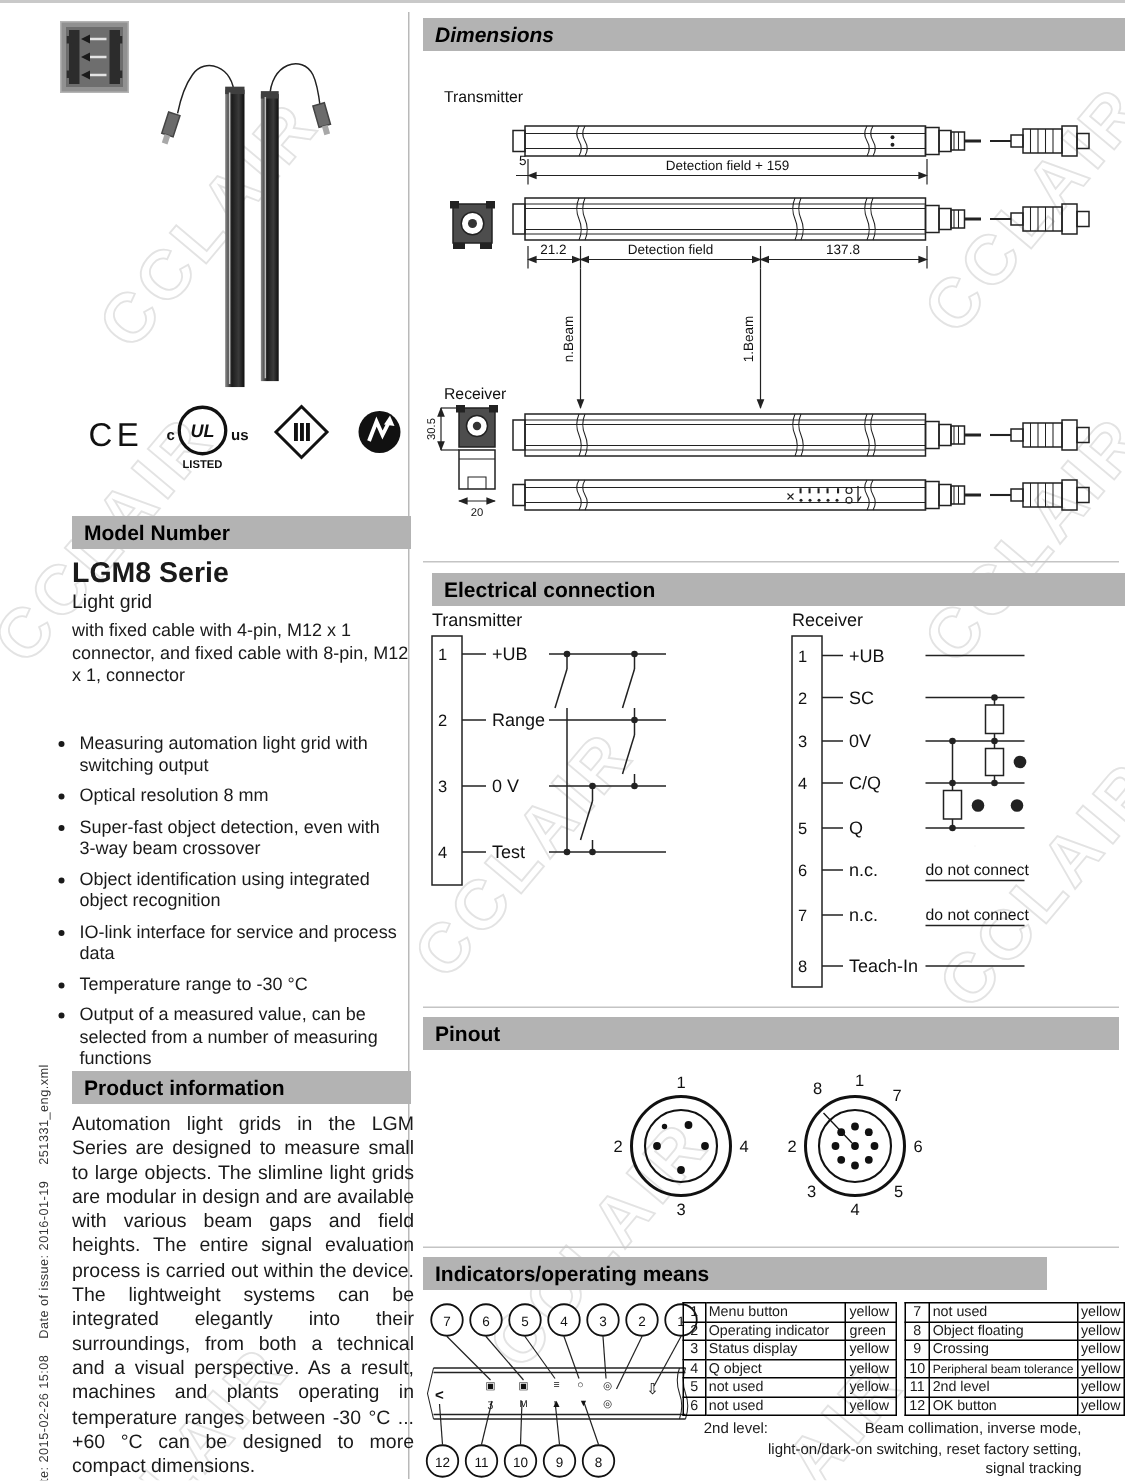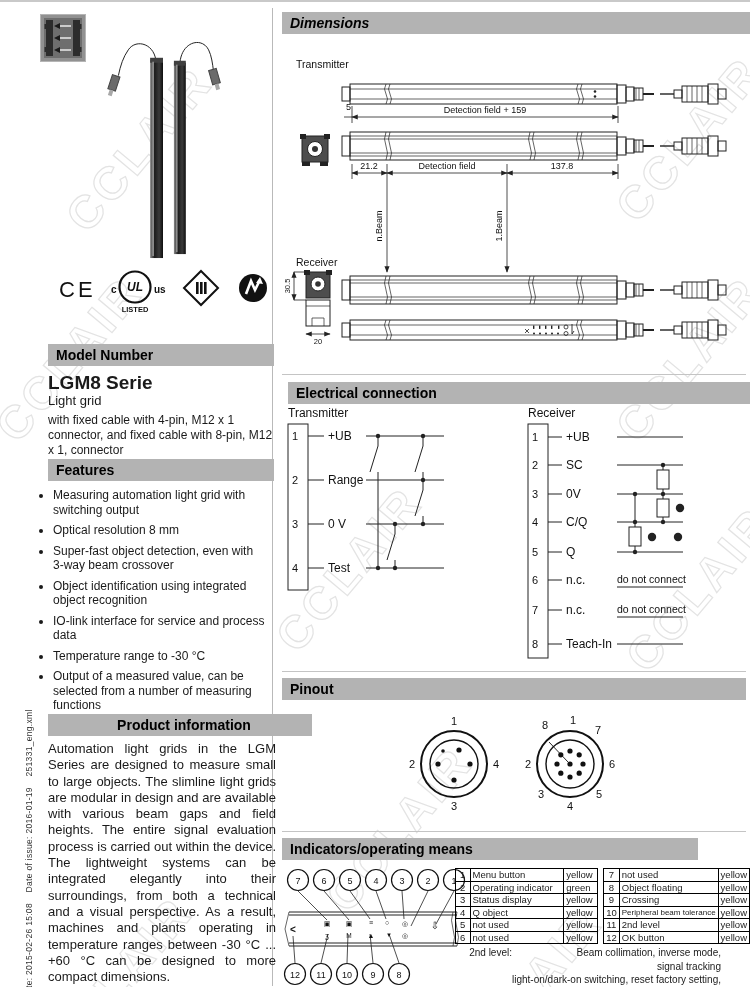--- a/index.html
+++ b/index.html
@@ -129,32 +129,31 @@
       <path d="M191,30 L196,17 L200,26 L205,16" stroke="#fff" stroke-width="2.6" fill="none"></path>
       <polygon points="205,13 208,20 201,19" fill="#fff"></polygon>
     </g>
   </svg>
 
   <div class="hdr z" style="left:48px;top:342px;width:226px;">Model Number</div>
   <div class="abs z mtitle" style="left:48px;top:370px;">LGM8 Serie</div>
   <div class="abs z msub" style="left:48px;top:391px;">Light grid</div>
   <div class="abs z mdesc" style="left:48px;top:411px;">with fixed cable with 4-pin, M12  x 1 connector, and fixed cable with 8-pin, M12 x 1, connector</div>
 
-  <div class="hdr z" style="left:48px;top:457px;width:226px;">Features</div>
   <ul class="feat abs z" style="left:35px;top:486px;">
     <li>Measuring automation light grid with switching output</li>
     <li>Optical resolution 8 mm</li>
     <li>Super-fast object detection, even with 3-way beam crossover</li>
     <li>Object identification using integrated object recognition</li>
     <li>IO-link interface for service and process data</li>
     <li>Temperature range to -30 °C</li>
     <li>Output of a measured value, can be selected from a number of measuring functions</li>
   </ul>
 
-  <div class="hdr z" style="left:48px;top:712px;width:264px;text-align:center;">Product information</div>
+  <div class="hdr z" style="left:48px;top:712px;width:226px;">Product information</div>
   <div class="abs z pinfo" style="left:48px;top:739px;">Automation light grids in the LGM Series are designed to measure small to large objects. The slimline light grids are modular in design and are available with various beam gaps and field heights. The entire signal evaluation process is carried out within the device. The lightweight systems can be integrated elegantly into their surroundings, from both a technical and a visual perspective. As a result, machines and plants operating in temperature ranges between -30 °C ... +60 °C can be designed to more compact dimensions.</div>
 
   <div class="hdr z" style="left:282px;top:10px;width:560px;font-style:italic;">Dimensions</div>
   <div class="rule z" style="left:282px;top:372px;width:464px;"></div>
   <div class="rule z" style="left:282px;top:669px;width:464px;"></div>
   <div class="rule z" style="left:282px;top:829px;width:464px;"></div>
 
   <svg class="abs z" style="left:282px;top:36px;" width="463" height="338" viewBox="0 0 463 338">
     <defs>
       <marker id="ar" viewBox="0 0 10 10" refX="9" refY="5" markerWidth="8" markerHeight="8" orient="auto-start-reverse">
@@ -618,18 +617,18 @@
             <td class="clr">yellow</td>
           </tr>
     </tbody>
       </table>
   </div>
 
   <div class="abs z sl" style="left:455px;top:944px;display:flex;">
     <div style="width:57px;">2nd level:</div>
     <div>
       <div>Beam collimation, inverse mode,</div>
+      <div>light-on/dark-on switching, reset factory setting,</div>
       <div>signal tracking</div>
-      <div>light-on/dark-on switching, reset factory setting,</div>
     </div>
   </div>
 
 </div>
 
 </body></html>

